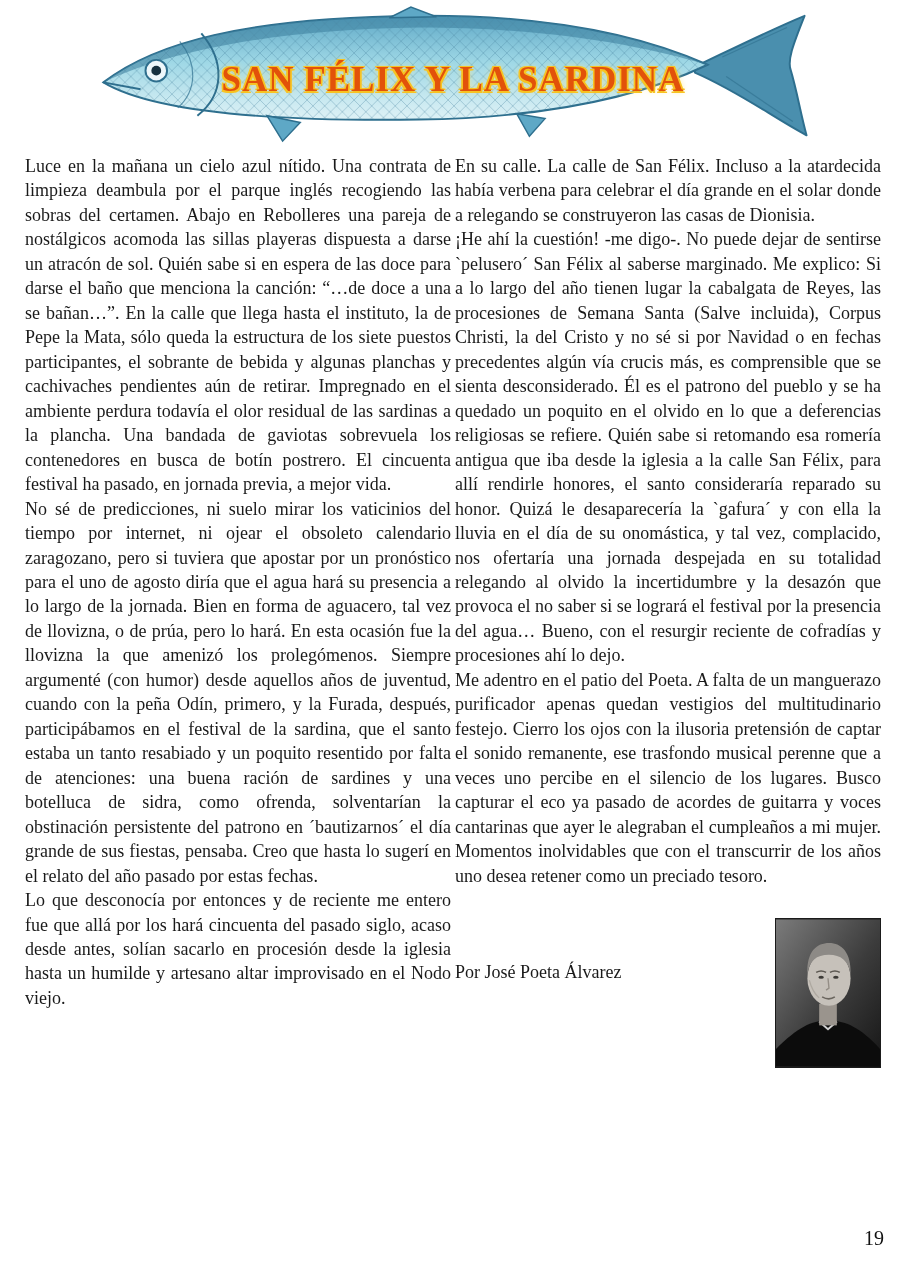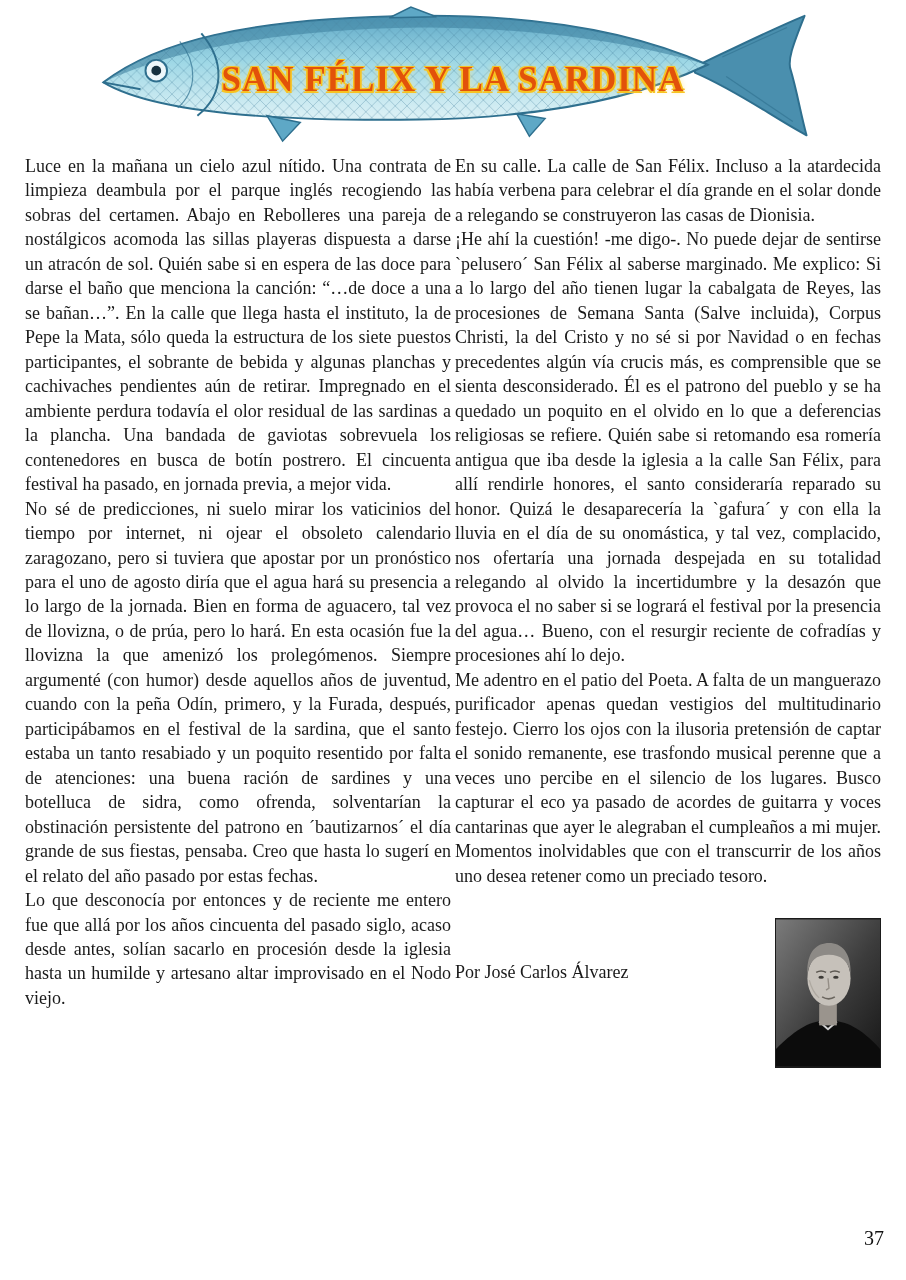--- a/index.html
+++ b/index.html
@@ -121,30 +121,30 @@
       </svg>
     </div>
     <h1 class="page-title">SAN FÉLIX Y LA SARDINA</h1>
   </header>
 
   <main class="columns">
 
     <section class="col">
       <p>Luce en la mañana un cielo azul nítido. Una contrata de limpieza deambula por el parque inglés recogiendo las sobras del certamen. Abajo en Rebolleres una pareja de nostálgicos acomoda las sillas playeras dispuesta a darse un atracón de sol. Quién sabe si en espera de las doce para darse el baño que menciona la canción: “…de doce a una se bañan…”. En la calle que llega hasta el instituto, la de Pepe la Mata, sólo queda la estructura de los siete puestos participantes, el sobrante de bebida y algunas planchas y cachivaches pendientes aún de retirar. Impregnado en el ambiente perdura todavía el olor residual de las sardinas a la plancha. Una bandada de gaviotas sobrevuela los contenedores en busca de botín postrero. El cincuenta festival ha pasado, en jornada previa, a mejor vida.</p>
       <p>No sé de predicciones, ni suelo mirar los vaticinios del tiempo por internet, ni ojear el obsoleto calendario zaragozano, pero si tuviera que apostar por un pronóstico para el uno de agosto diría que el agua hará su presencia a lo largo de la jornada. Bien en forma de aguacero, tal vez de llovizna, o de prúa, pero lo hará. En esta ocasión fue la llovizna la que amenizó los prolegómenos. Siempre argumenté (con humor) desde aquellos años de juventud, cuando con la peña Odín, primero, y la Furada, después, participábamos en el festival de la sardina, que el santo estaba un tanto resabiado y un poquito resentido por falta de atenciones: una buena ración de sardines y una botelluca de sidra, como ofrenda, solventarían la obstinación persistente del patrono en ´bautizarnos´ el día grande de sus fiestas, pensaba. Creo que hasta lo sugerí en el relato del año pasado por estas fechas.</p>
-      <p>Lo que desconocía por entonces y de reciente me entero fue que allá por los años cincuenta del pasado siglo, acaso desde antes, solían sacarlo en procesión desde la iglesia hasta un humilde y artesano altar improvisado en el Nodo viejo.</p>
+      <p>Lo que desconocía por entonces y de reciente me entero fue que allá por los hará cincuenta del pasado siglo, acaso desde antes, solían sacarlo en procesión desde la iglesia hasta un humilde y artesano altar improvisado en el Nodo viejo.</p>
     </section>
 
     <section class="col">
       <p>En su calle. La calle de San Félix. Incluso a la atardecida había verbena para celebrar el día grande en el solar donde a relegando se construyeron las casas de Dionisia.</p>
       <p>¡He ahí la cuestión! -me digo-. No puede dejar de sentirse `pelusero´ San Félix al saberse marginado. Me explico: Si a lo largo del año tienen lugar la cabalgata de Reyes, las procesiones de Semana Santa (Salve incluida), Corpus Christi, la del Cristo y no sé si por Navidad o en fechas precedentes algún vía crucis más, es comprensible que se sienta desconsiderado. Él es el patrono del pueblo y se ha quedado un poquito en el olvido en lo que a deferencias religiosas se refiere. Quién sabe si retomando esa romería antigua que iba desde la iglesia a la calle San Félix, para allí rendirle honores, el santo consideraría reparado su honor. Quizá le desaparecería la `gafura´ y con ella la lluvia en el día de su onomástica, y tal vez, complacido, nos ofertaría una jornada despejada en su totalidad relegando al olvido la incertidumbre y la desazón que provoca el no saber si se logrará el festival por la presencia del agua… Bueno, con el resurgir reciente de cofradías y procesiones ahí lo dejo.</p>
       <p>Me adentro en el patio del Poeta. A falta de un manguerazo purificador apenas quedan vestigios del multitudinario festejo. Cierro los ojos con la ilusoria pretensión de captar el sonido remanente, ese trasfondo musical perenne que a veces uno percibe en el silencio de los lugares. Busco capturar el eco ya pasado de acordes de guitarra y voces cantarinas que ayer le alegraban el cumpleaños a mi mujer. Momentos inolvidables que con el transcurrir de los años uno desea retener como un preciado tesoro.</p>
 
       <div class="byline-row">
-        <span class="byline">Por José Carlos Álvarez</span>
+        <span class="byline">Por José Poeta Álvarez</span>
         <figure class="portrait">
           <svg viewBox="0 0 106 150" xmlns="http://www.w3.org/2000/svg">
             <defs>
               <linearGradient id="bgGrad" x1="0" y1="0" x2="1" y2="1">
                 <stop offset="0" stop-color="#7b7b7b"></stop>
                 <stop offset="0.55" stop-color="#3c3c3c"></stop>
                 <stop offset="1" stop-color="#161616"></stop>
               </linearGradient>
             </defs>
             <rect width="106" height="150" fill="url(#bgGrad)"></rect>
@@ -167,15 +167,15 @@
             <path d="M47,79 q7,4 13,0" stroke="#6a655e" stroke-width="1.6" fill="none"></path>
 
             <path d="M34,62 q3,12 10,18" stroke="#a49e96" stroke-width="1.2" fill="none" opacity="0.7"></path>
           </svg>
         </figure>
       </div>
     </section>
 
   </main>
 
-  <div class="page-number">37</div>
+  <div class="page-number">19</div>
 
 </div>
 
 </body></html>

